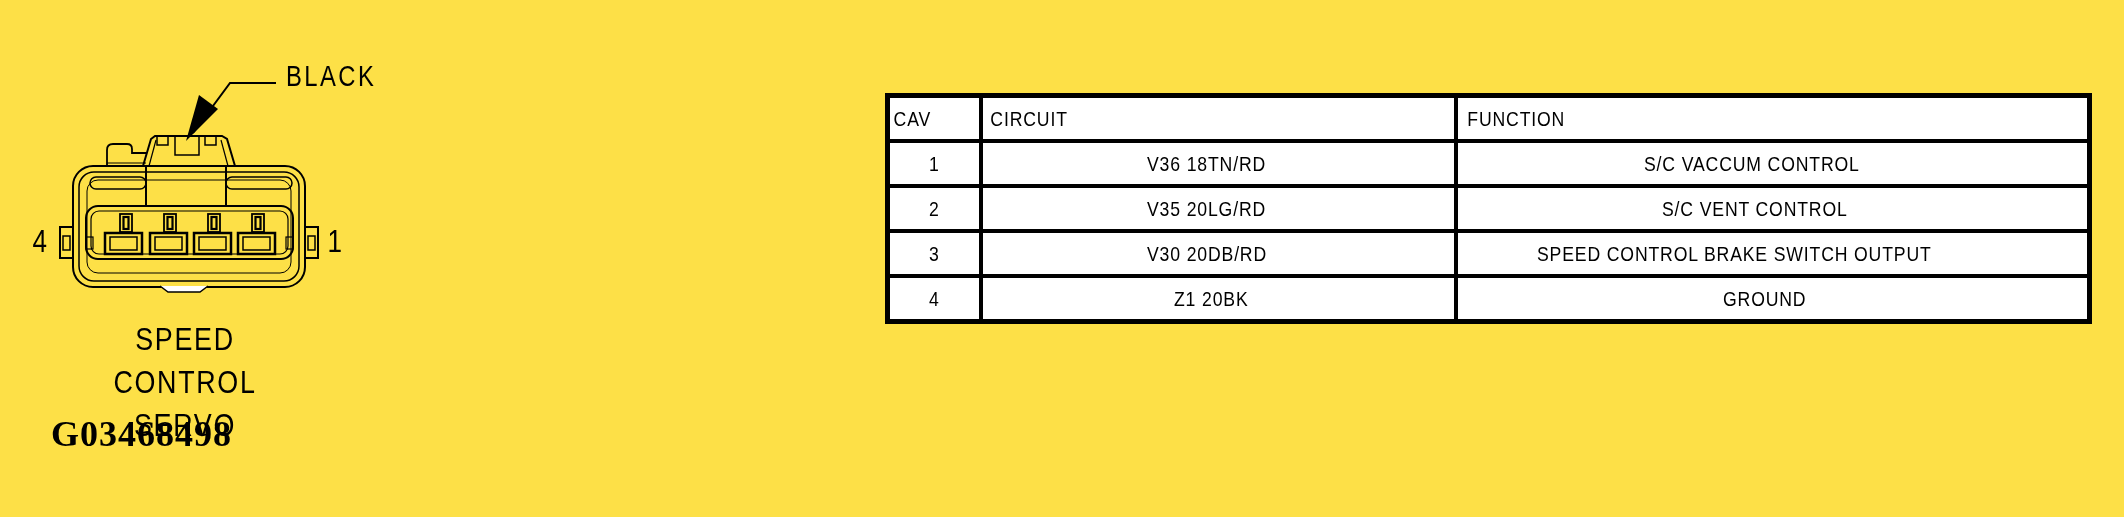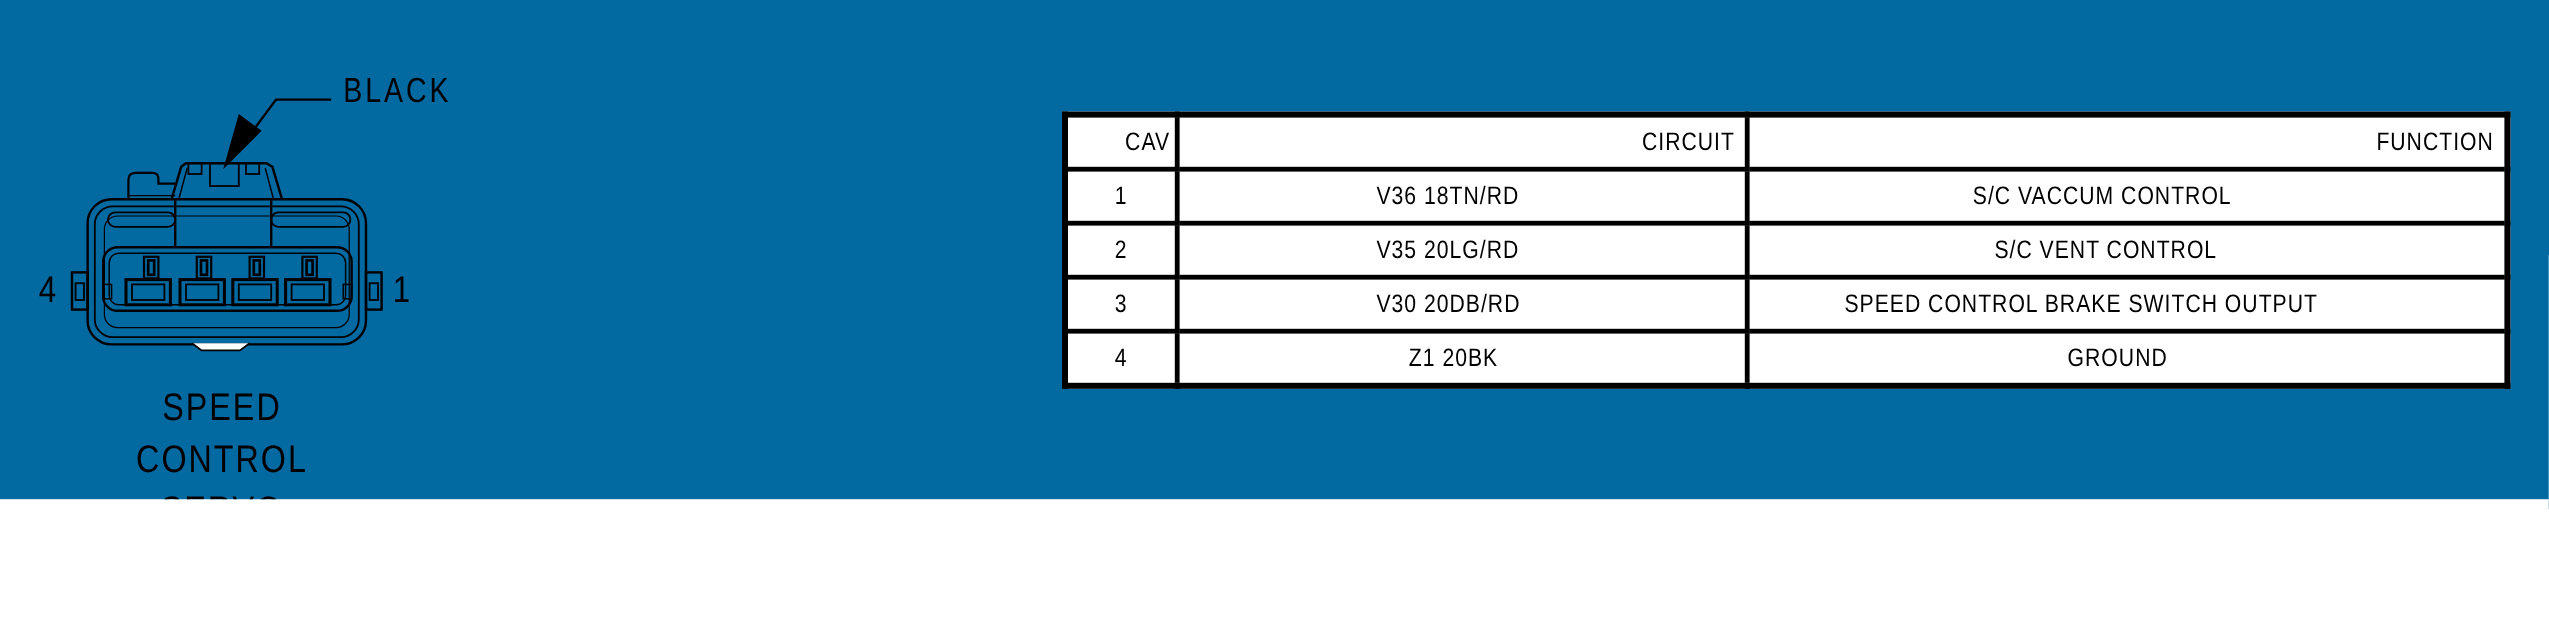--- a/index.html
+++ b/index.html
@@ -4,23 +4,23 @@
 <style>
   html, body { margin: 0; padding: 0; }
   body {
     width: 2124px; height: 517px;
     background: #ffffff;
     font-family: "Liberation Sans", sans-serif;
     color: #000000;
   }
   .canvas {
     position: relative;
-    width: 2124px; height: 416px;
+    width: 2124px; height: 517px;
     overflow: hidden;
-    background: #0369a1;
+    background: #fde047;
   }
 
   
   .cnd   { display: inline-block; transform: scaleX(0.84); transform-origin: 0 50%; white-space: nowrap; letter-spacing: 1px; }
   .cnd-c { display: inline-block; transform: scaleX(0.84); transform-origin: 50% 50%; white-space: nowrap; letter-spacing: 1px; }
 
   
   .figure { position: absolute; left: 0; top: 0; width: 480px; height: 517px; }
   .figure svg { position: absolute; left: 0; top: 0; }
 
@@ -62,21 +62,21 @@
   table.pin-table col.c3 { width: 634px; }
   table.pin-table th, table.pin-table td {
     border: 4px solid #000;
     height: 41px;
     padding: 0;
     font-size: 21px;
     font-weight: 400;
     vertical-align: middle;
     overflow: hidden;
   }
-  table.pin-table th { text-align: right; }
+  table.pin-table th { text-align: left; }
   td.cell-cav { text-align: center; }
   td.cell-circuit, td.cell-function { text-align: center; padding-left: 11px; }
 </style>
 </head>
 <body>
 
 <div class="canvas">
 
   <div class="figure">
 

